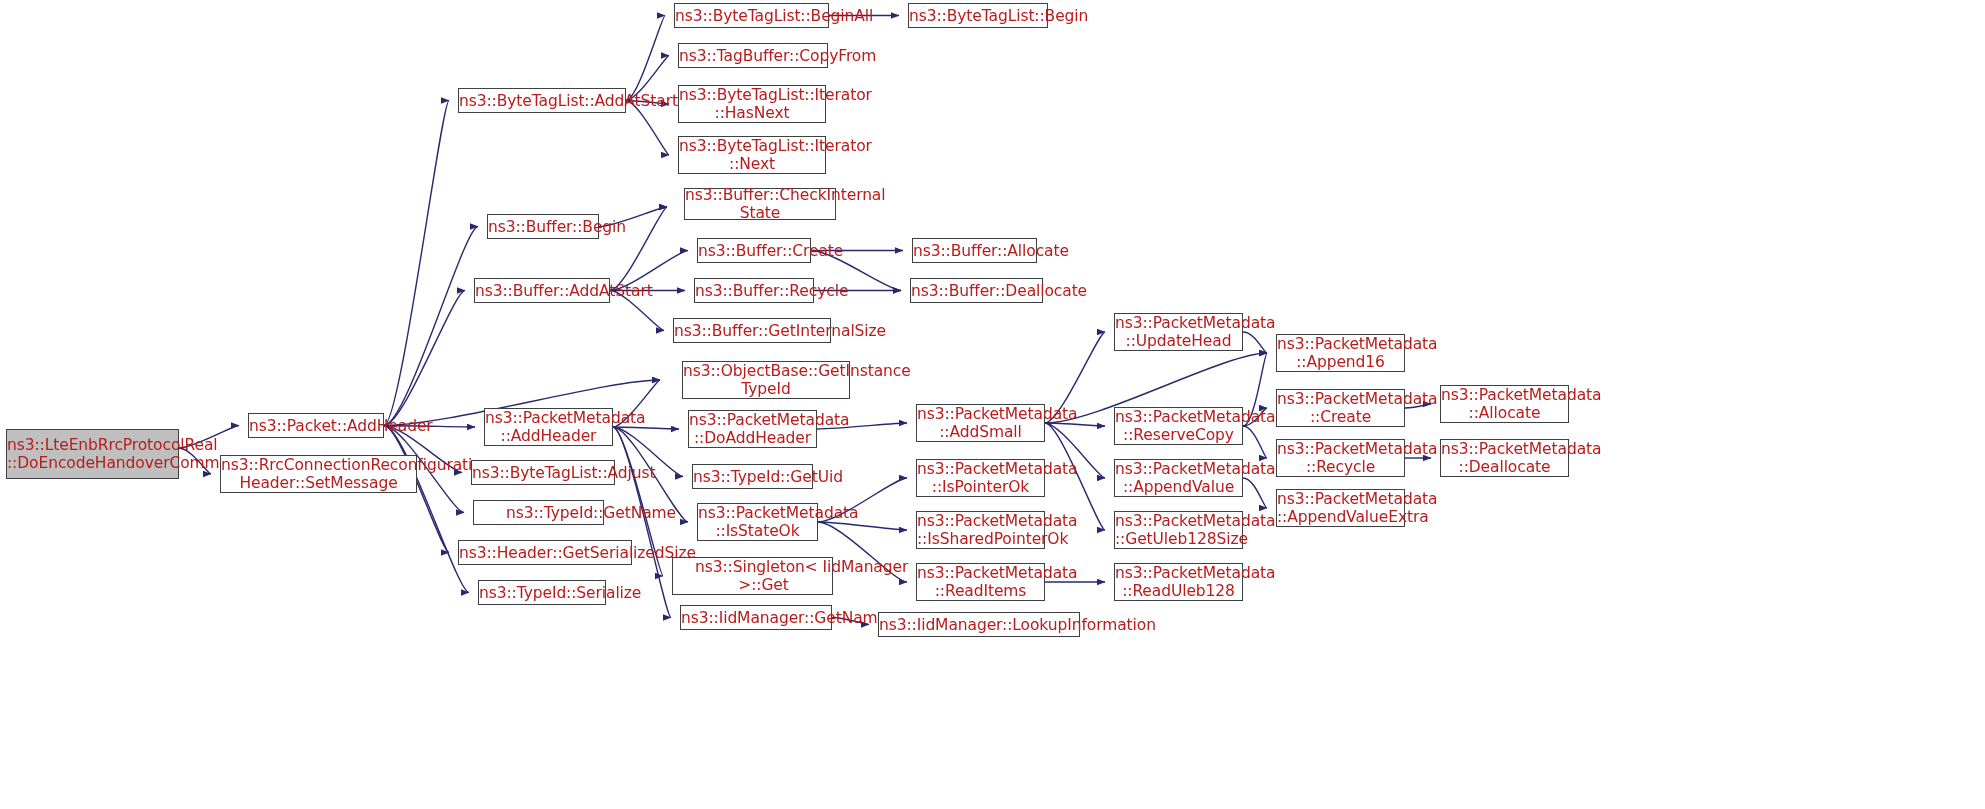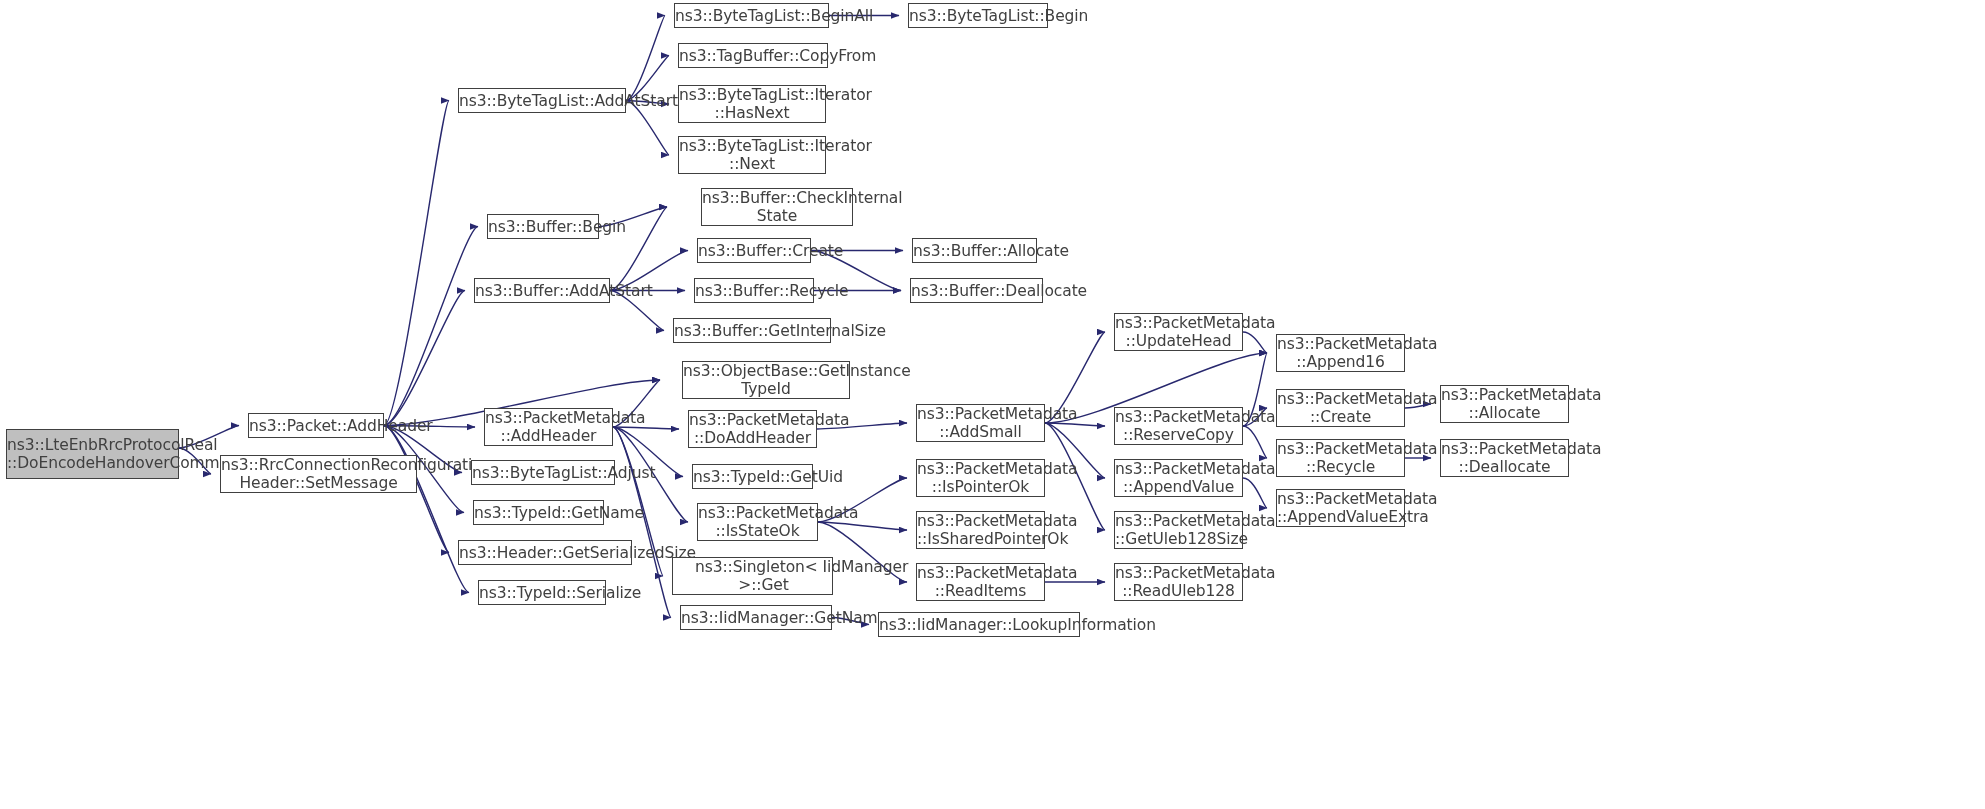--- a/index.html
+++ b/index.html
@@ -22,21 +22,21 @@
     top: 0;
     width: 1985px;
     height: 809px;
     pointer-events: none;
   }
   .node {
     position: absolute;
     box-sizing: border-box;
     border: 1px solid #404040;
     background: #ffffff;
-    color: #404040;
+    color: #b91c1c;
     font-size: 15.5px;
     line-height: 18px;
     text-align: center;
     display: flex;
     align-items: center;
     justify-content: center;
     white-space: pre;
     letter-spacing: -0.1px;
     z-index: 2;
     cursor: default;
@@ -115,21 +115,21 @@
       <div class="node" style="left: 220px; top: 455px; width: 197px; height: 38px;"><span>ns3::RrcConnectionReconfiguration
 Header::SetMessage</span></div>
       <div class="node" style="left: 458px; top: 88px; width: 168px; height: 25px;"><span>ns3::ByteTagList::AddAtStart</span></div>
       <div class="node" style="left: 674px; top: 3px; width: 155px; height: 25px;"><span>ns3::ByteTagList::BeginAll</span></div>
       <div class="node" style="left: 908px; top: 3px; width: 140px; height: 25px;"><span>ns3::ByteTagList::Begin</span></div>
       <div class="node" style="left: 678px; top: 43px; width: 150px; height: 25px;"><span>ns3::TagBuffer::CopyFrom</span></div>
       <div class="node" style="left: 678px; top: 85px; width: 148px; height: 38px;"><span>ns3::ByteTagList::Iterator
 ::HasNext</span></div>
       <div class="node" style="left: 678px; top: 136px; width: 148px; height: 38px;"><span>ns3::ByteTagList::Iterator
 ::Next</span></div>
-      <div class="node" style="left: 701px; top: 188px; width: 152px; height: 38px;"><span>ns3::Buffer::CheckInternal
+      <div class="node" style="left: 684px; top: 188px; width: 152px; height: 32px;"><span>ns3::Buffer::CheckInternal
 State</span></div>
       <div class="node" style="left: 487px; top: 214px; width: 112px; height: 25px;"><span>ns3::Buffer::Begin</span></div>
       <div class="node" style="left: 697px; top: 238px; width: 114px; height: 25px;"><span>ns3::Buffer::Create</span></div>
       <div class="node" style="left: 912px; top: 238px; width: 125px; height: 25px;"><span>ns3::Buffer::Allocate</span></div>
       <div class="node" style="left: 474px; top: 278px; width: 136px; height: 25px;"><span>ns3::Buffer::AddAtStart</span></div>
       <div class="node" style="left: 694px; top: 278px; width: 120px; height: 25px;"><span>ns3::Buffer::Recycle</span></div>
       <div class="node" style="left: 910px; top: 278px; width: 133px; height: 25px;"><span>ns3::Buffer::Deallocate</span></div>
       <div class="node" style="left: 673px; top: 318px; width: 158px; height: 25px;"><span>ns3::Buffer::GetInternalSize</span></div>
       <div class="node" style="left: 1114px; top: 313px; width: 129px; height: 38px;"><span>ns3::PacketMetadata
 ::UpdateHead</span></div>
@@ -154,21 +154,21 @@
       <div class="node" style="left: 1440px; top: 439px; width: 129px; height: 38px;"><span>ns3::PacketMetadata
 ::Deallocate</span></div>
       <div class="node" style="left: 471px; top: 460px; width: 144px; height: 25px;"><span>ns3::ByteTagList::Adjust</span></div>
       <div class="node" style="left: 916px; top: 459px; width: 129px; height: 38px;"><span>ns3::PacketMetadata
 ::IsPointerOk</span></div>
       <div class="node" style="left: 1114px; top: 459px; width: 129px; height: 38px;"><span>ns3::PacketMetadata
 ::AppendValue</span></div>
       <div class="node" style="left: 1276px; top: 489px; width: 129px; height: 38px;"><span>ns3::PacketMetadata
 ::AppendValueExtra</span></div>
       <div class="node" style="left: 692px; top: 464px; width: 121px; height: 25px;"><span>ns3::TypeId::GetUid</span></div>
-      <div class="node" style="left: 473px; top: 500px; width: 131px; height: 25px;"><span>ns3::TypeId::GetName</span></div>
+      <div class="node" style="left: 473px; top: 500px; width: 131px; height: 25px; padding-left: 32px;"><span>ns3::TypeId::GetName</span></div>
       <div class="node" style="left: 697px; top: 503px; width: 121px; height: 38px;"><span>ns3::PacketMetadata
 ::IsStateOk</span></div>
       <div class="node" style="left: 916px; top: 511px; width: 129px; height: 38px;"><span>ns3::PacketMetadata
 ::IsSharedPointerOk</span></div>
       <div class="node" style="left: 1114px; top: 511px; width: 129px; height: 38px;"><span>ns3::PacketMetadata
 ::GetUleb128Size</span></div>
       <div class="node" style="left: 458px; top: 540px; width: 174px; height: 25px;"><span>ns3::Header::GetSerializedSize</span></div>
       <div class="node" style="left: 672px; top: 557px; width: 161px; height: 38px; padding-left: 22px;"><span>ns3::Singleton&lt; IidManager
 &gt;::Get</span></div>
       <div class="node" style="left: 916px; top: 563px; width: 129px; height: 38px;"><span>ns3::PacketMetadata

